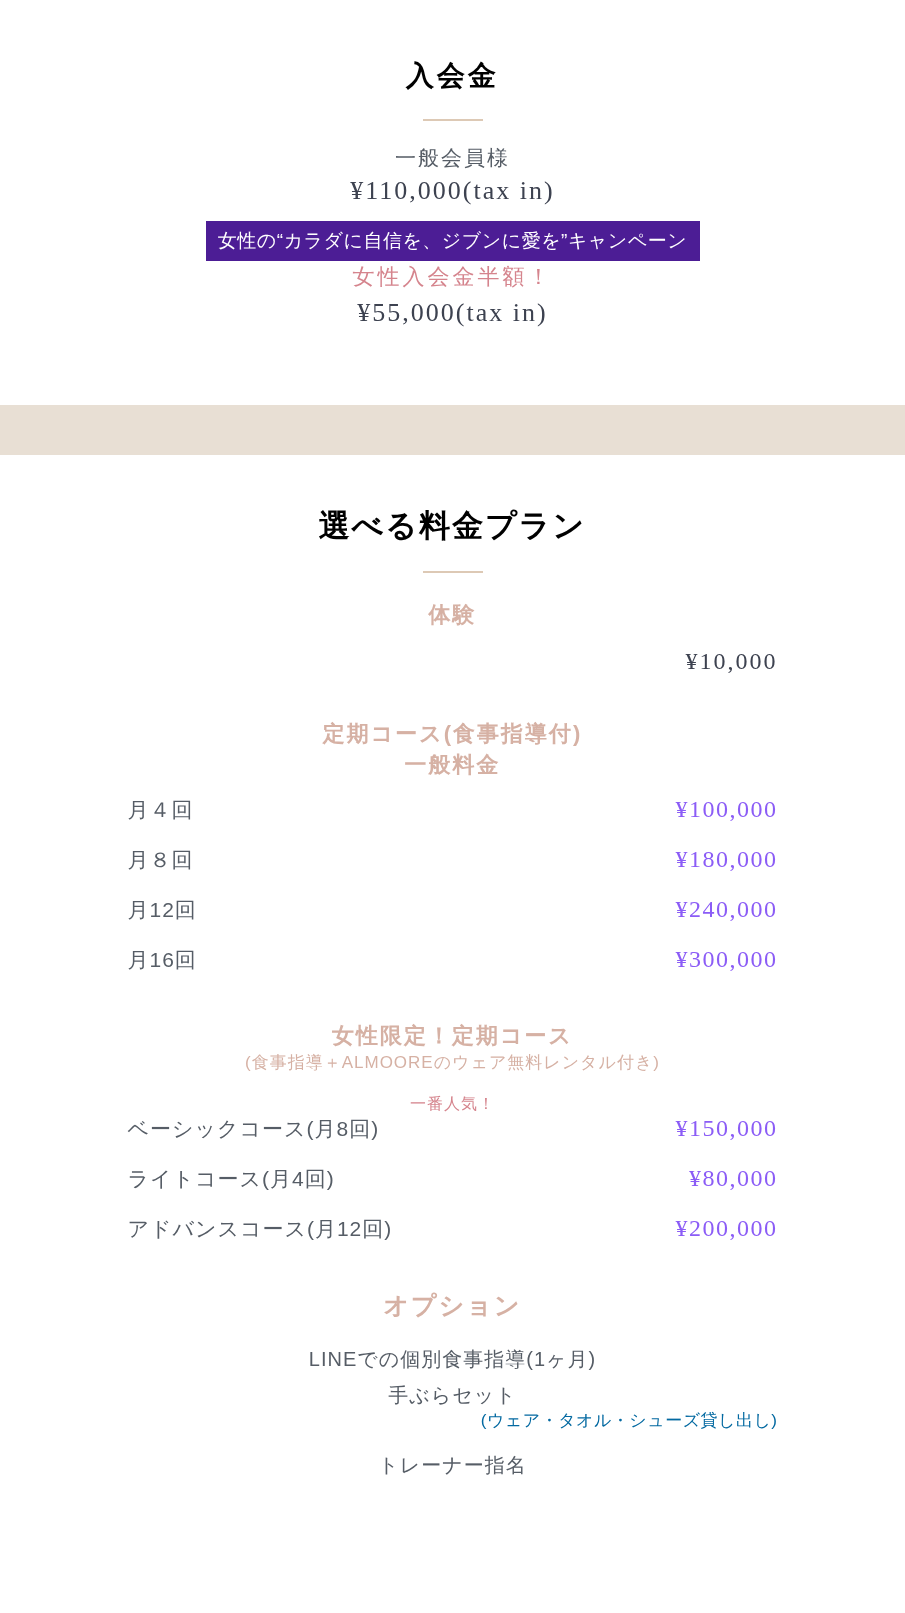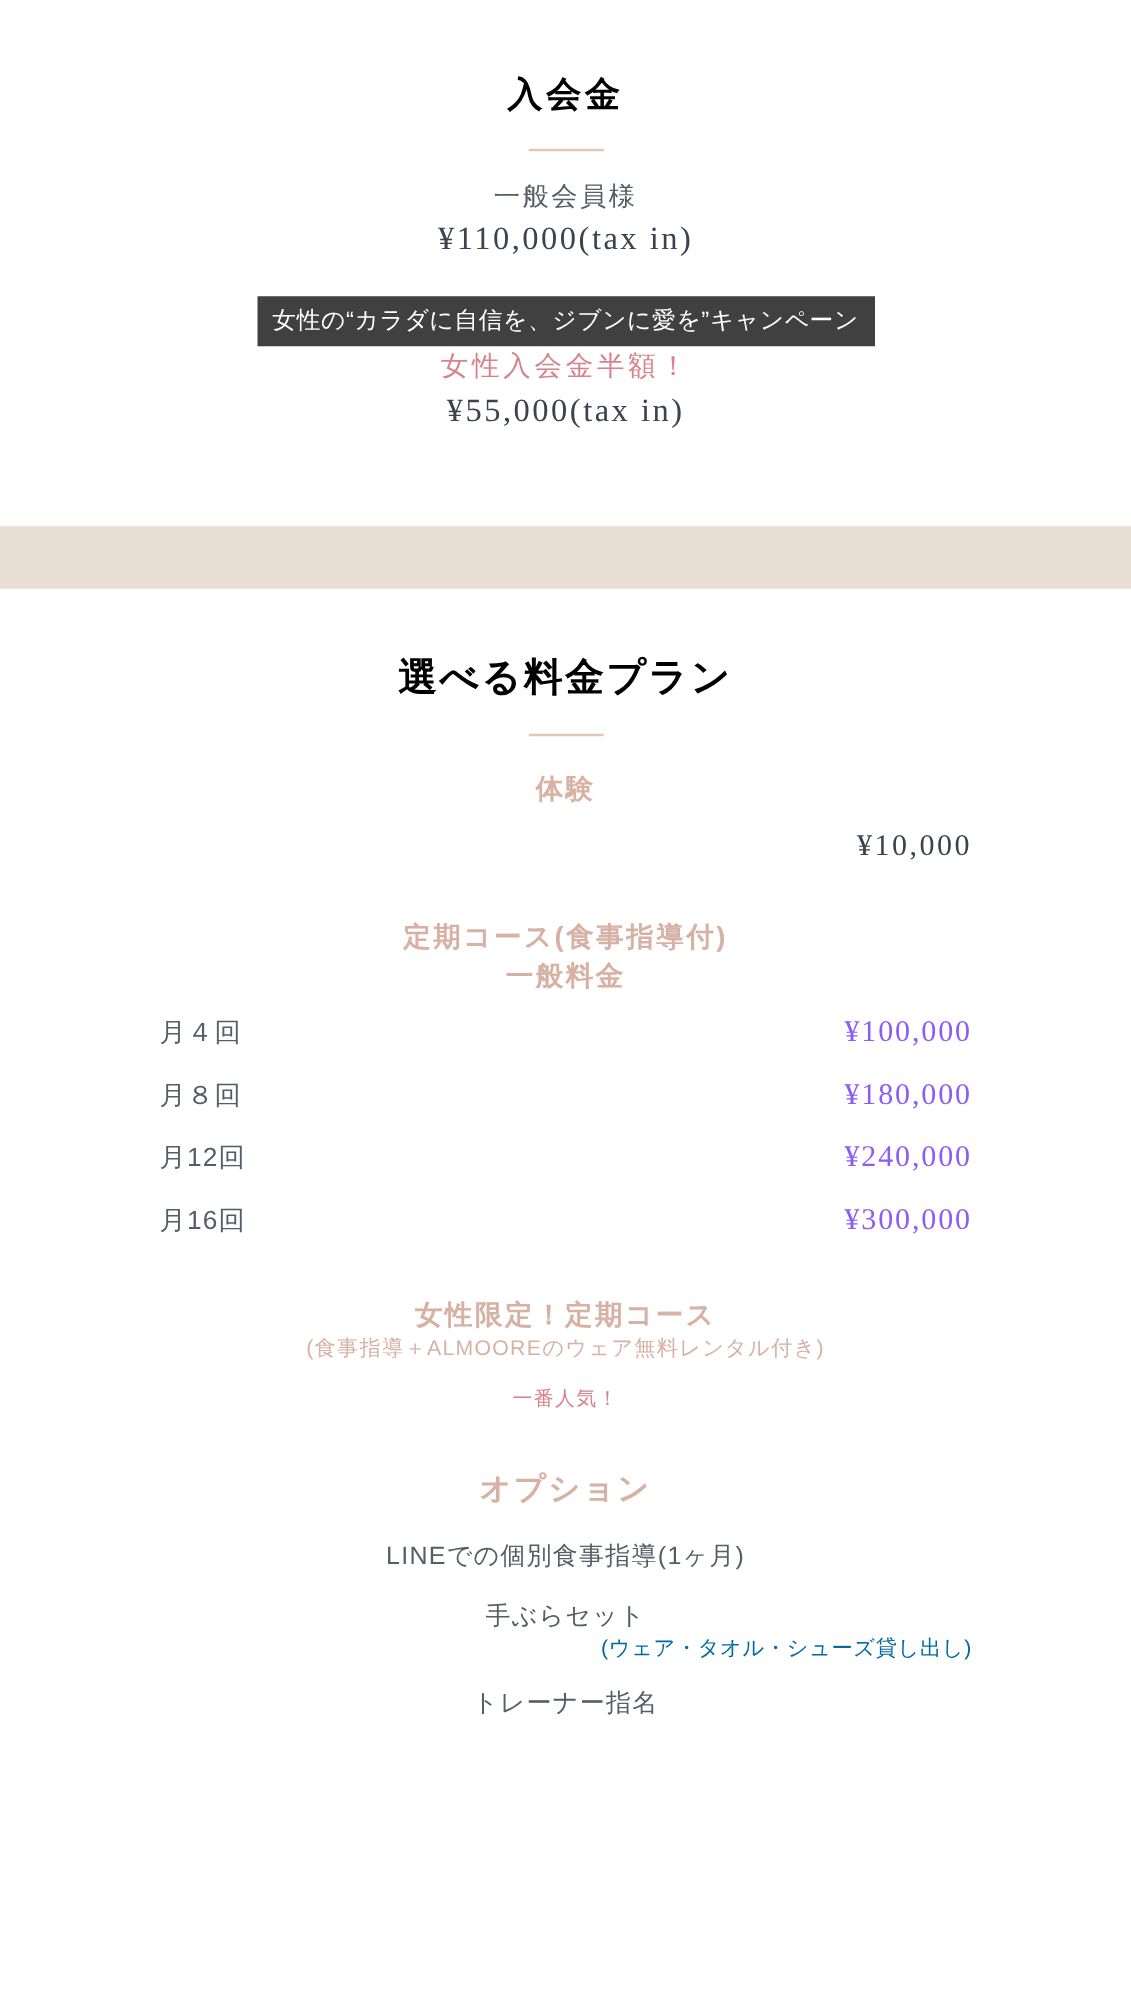--- a/index.html
+++ b/index.html
@@ -49,22 +49,22 @@
   }
   .big-price {
     text-align: center;
     font-size: 26px;
     letter-spacing: 2px;
     line-height: 36px;
   }
   .campaign-banner {
     display: block;
     width: 494px;
-    margin: 28px auto 0 auto;
-    background: #404040;
+    margin: 12px auto 0 auto;
+    background: #4c1d95;
     color: #ffffff;
     text-align: center;
     font-size: 19px;
     line-height: 40px;
     height: 40px;
     letter-spacing: 0.5px;
     white-space: nowrap;
   }
   .campaign-label {
     margin-top: 0;
@@ -135,21 +135,21 @@
 
   .options-title { margin-top: 42px; font-size: 25px; line-height: 36px; }
   .option-item {
     text-align: center;
     font-size: 20px;
     letter-spacing: 1px;
     color: #565d66;
     line-height: 28px;
   }
   .option-1 { margin-top: 22px; }
-  .option-2 { margin-top: 20px; }
+  .option-2 { margin-top: 8px; }
   .option-3 { margin-top: 18px; }
   .option-note {
     text-align: right;
     font-size: 17px;
     letter-spacing: 0.5px;
     color: #0369a1;
     line-height: 24px;
   }
 </style>
 </head>
@@ -203,20 +203,34 @@
           <span class="row-label">月16回</span>
           <span class="row-price">¥300,000</span>
         </div>
       </div>
 
       <div class="sub-heading group-title-2">女性限定！定期コース</div>
       <div class="group-subtitle">(食事指導＋ALMOOREのウェア無料レンタル付き)</div>
 
       <div class="popular-badge">一番人気！</div>
 
+      <div class="rows rows-tight">
+        <div class="price-row">
+          <span class="row-label">ベーシックコース(月8回)</span>
+          <span class="row-price">¥150,000</span>
+        </div>
+        <div class="price-row">
+          <span class="row-label">ライトコース(月4回)</span>
+          <span class="row-price">¥80,000</span>
+        </div>
+        <div class="price-row">
+          <span class="row-label">アドバンスコース(月12回)</span>
+          <span class="row-price">¥200,000</span>
+        </div>
+      </div>
 
       <div class="sub-heading options-title">オプション</div>
 
       <div class="option-item option-1">LINEでの個別食事指導(1ヶ月)</div>
 
       <div class="option-item option-2">手ぶらセット</div>
       <div class="option-note">(ウェア・タオル・シューズ貸し出し)</div>
 
       <div class="option-item option-3">トレーナー指名</div>
     </div>

